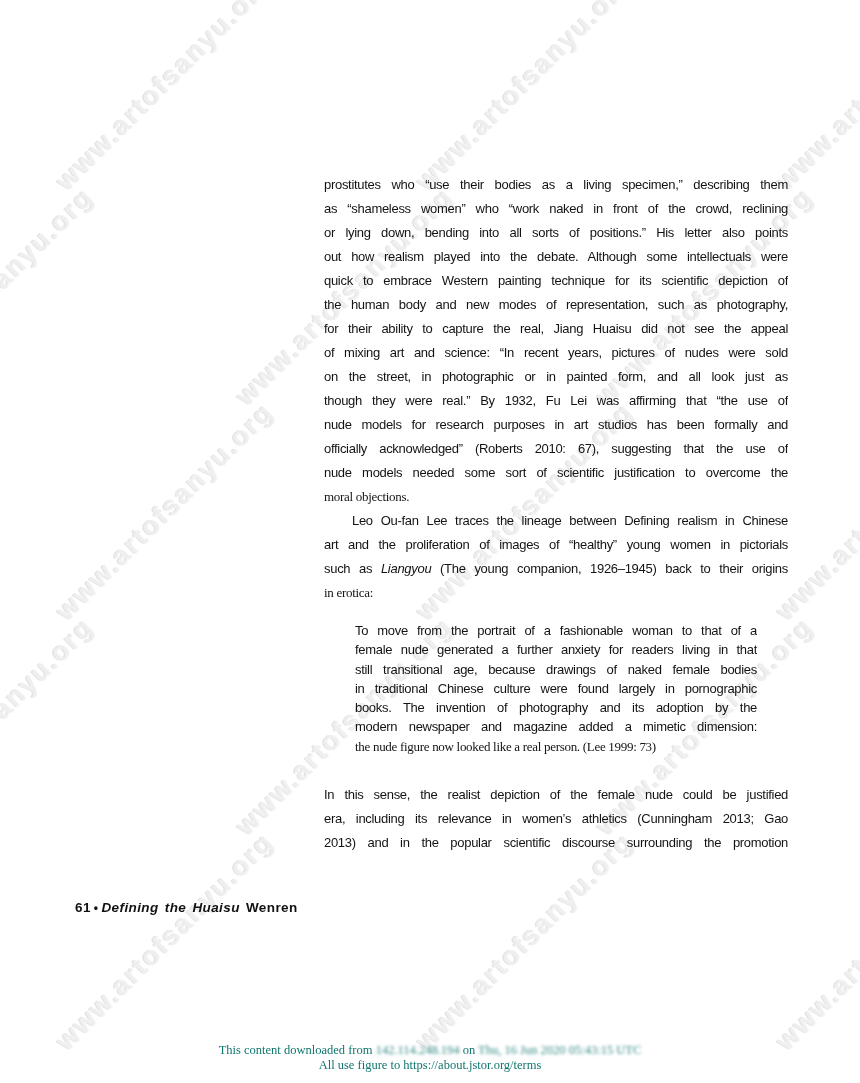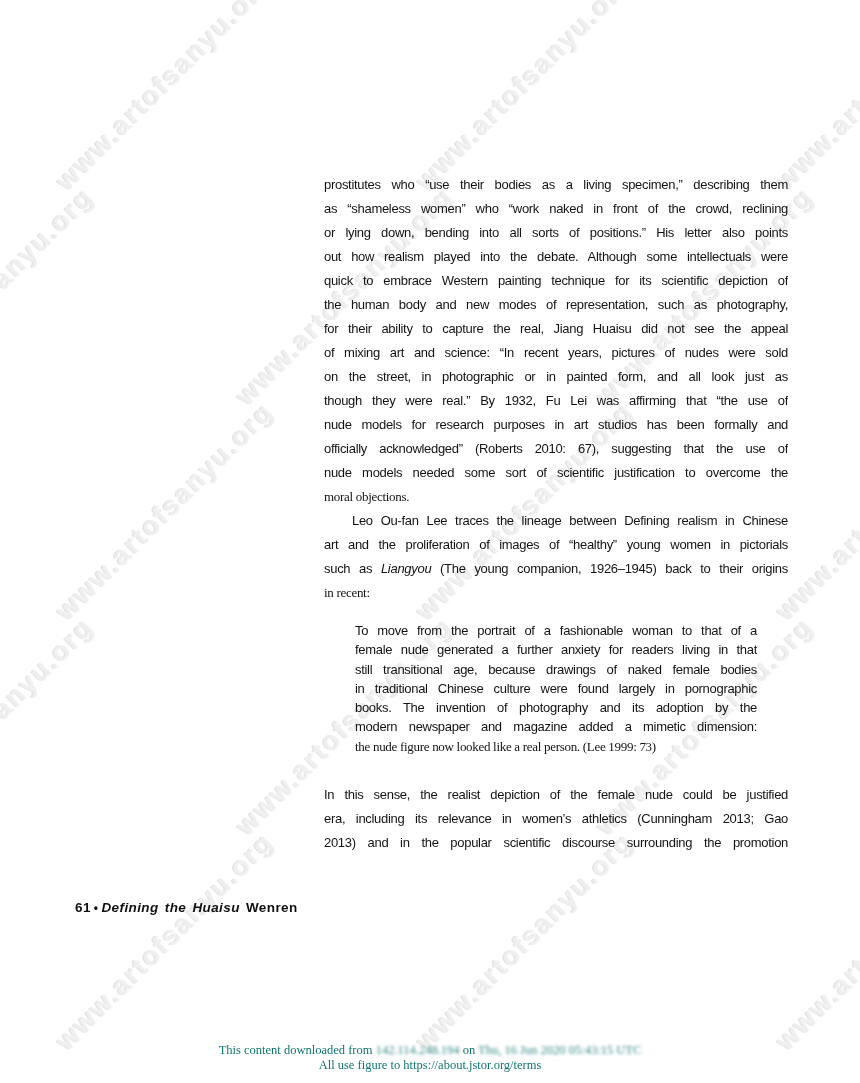--- a/index.html
+++ b/index.html
@@ -90,21 +90,21 @@
         <div class="line">though they were real.” By 1932, Fu Lei was affirming that “the use of</div>
         <div class="line">nude models for research purposes in art studios has been formally and</div>
         <div class="line">officially acknowledged” (Roberts 2010: 67), suggesting that the use of</div>
         <div class="line">nude models needed some sort of scientific justification to overcome the</div>
         <div class="line end-left">moral objections.</div>
       </div>
       <div class="para body">
         <div class="line indent">Leo Ou-fan Lee traces the lineage between Defining realism in Chinese</div>
         <div class="line">art and the proliferation of images of “healthy” young women in pictorials</div>
         <div class="line">such as <i>Liangyou</i> (The young companion, 1926–1945) back to their origins</div>
-        <div class="line end-left">in recent:</div>
+        <div class="line end-left">in erotica:</div>
       </div>
       <div class="para quote">
         <div class="line">To move from the portrait of a fashionable woman to that of a</div>
         <div class="line">female nude generated a further anxiety for readers living in that</div>
         <div class="line">still transitional age, because drawings of naked female bodies</div>
         <div class="line">in traditional Chinese culture were found largely in pornographic</div>
         <div class="line">books. The invention of photography and its adoption by the</div>
         <div class="line">modern newspaper and magazine added a mimetic dimension:</div>
         <div class="line end-left">the nude figure now looked like a real person. (Lee 1999: 73)</div>
       </div>

